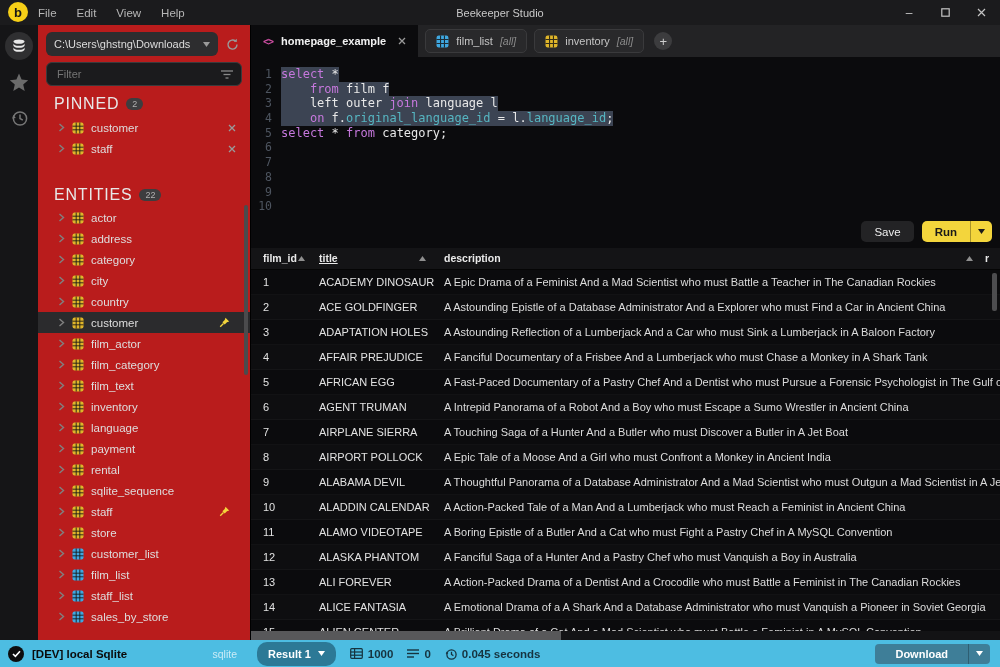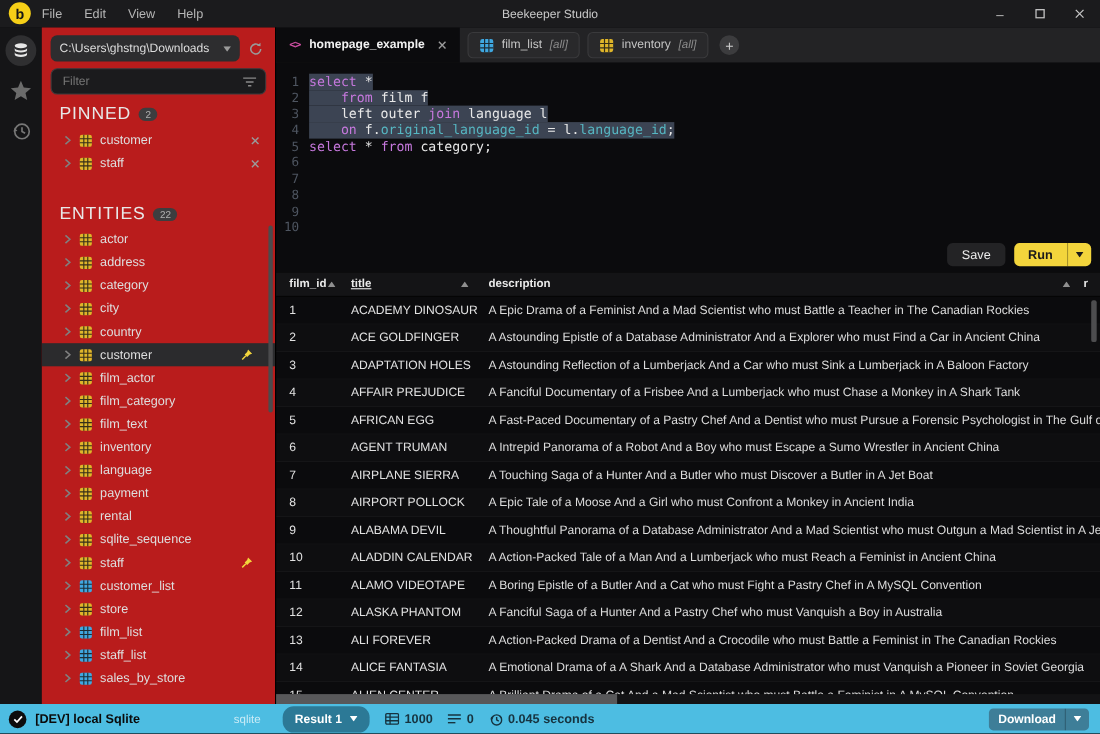--- a/index.html
+++ b/index.html
@@ -104,21 +104,21 @@
   .check-circle{width:16px;height:16px;border-radius:50%;background:#0d0d0d;display:flex;
                 align-items:center;justify-content:center;}
   .conn-name{margin-left:8px;font-weight:bold;color:#0a0a0a;font-size:11.5px;}
   .dialect{margin-left:auto;margin-right:13px;color:rgba(255,255,255,.7);font-size:10.5px;}
   .result-pill{margin-left:7px;height:20px;display:flex;align-items:center;gap:7px;
                background:rgba(12,54,74,.5);border-radius:10px;padding:12px 11px;color:#fff;
                font-weight:bold;font-size:11px;}
   .stat{display:flex;align-items:center;gap:5px;margin-left:14px;font-weight:bold;font-size:11.5px;}
   .download{margin-left:auto;margin-right:10px;display:flex;height:20px;border-radius:4px;overflow:hidden;
             background:#3e7e98;color:#fff;font-weight:bold;font-size:11px;}
-  .dl-main{padding:0 8px;display:flex;align-items:center;}
+  .dl-main{padding:0 20px;display:flex;align-items:center;}
   .dl-caret{padding:0 7px;border-left:1px solid rgba(0,0,0,.25);display:flex;align-items:center;}
 </style>
 </head>
 <body>
 
 <div class="app">
 
   <div class="titlebar">
     <div class="logo">b</div>
     <div class="menu-bar">
@@ -485,40 +485,40 @@
           </span>
         </div>
         <div class="sb-item">
           <span style="display: flex;">
             <svg width="7" height="9" viewBox="0 0 7 9">
               <path d="M1.5 1 L5.5 4.5 L1.5 8" fill="none" stroke="#808080" stroke-width="1.4"></path>
             </svg>
           </span>
           <span style="display: flex;">
             <svg width="12" height="12" viewBox="0 0 12 12">
+              <rect x="0.5" y="0.5" width="11" height="11" rx="2" fill="#dfb52a"></rect>
+              <path d="M0.5 4.2 H11.5 M0.5 7.8 H11.5 M4.2 0.5 V11.5 M7.8 0.5 V11.5" stroke="rgba(22,22,22,.85)" stroke-width="1" fill="none"></path>
+            </svg>
+          </span>
+          <span>store</span>
+          <span class="grow"></span>
+        </div>
+        <div class="sb-item">
+          <span style="display: flex;">
+            <svg width="7" height="9" viewBox="0 0 7 9">
+              <path d="M1.5 1 L5.5 4.5 L1.5 8" fill="none" stroke="#808080" stroke-width="1.4"></path>
+            </svg>
+          </span>
+          <span style="display: flex;">
+            <svg width="12" height="12" viewBox="0 0 12 12">
               <rect x="0.5" y="0.5" width="11" height="11" rx="2" fill="#3fa7e0"></rect>
               <path d="M0.5 4.2 H11.5 M0.5 7.8 H11.5 M4.2 0.5 V11.5 M7.8 0.5 V11.5" stroke="rgba(22,22,22,.85)" stroke-width="1" fill="none"></path>
             </svg>
           </span>
           <span>customer_list</span>
-          <span class="grow"></span>
-        </div>
-        <div class="sb-item">
-          <span style="display: flex;">
-            <svg width="7" height="9" viewBox="0 0 7 9">
-              <path d="M1.5 1 L5.5 4.5 L1.5 8" fill="none" stroke="#808080" stroke-width="1.4"></path>
-            </svg>
-          </span>
-          <span style="display: flex;">
-            <svg width="12" height="12" viewBox="0 0 12 12">
-              <rect x="0.5" y="0.5" width="11" height="11" rx="2" fill="#dfb52a"></rect>
-              <path d="M0.5 4.2 H11.5 M0.5 7.8 H11.5 M4.2 0.5 V11.5 M7.8 0.5 V11.5" stroke="rgba(22,22,22,.85)" stroke-width="1" fill="none"></path>
-            </svg>
-          </span>
-          <span>store</span>
           <span class="grow"></span>
         </div>
         <div class="sb-item">
           <span style="display: flex;">
             <svg width="7" height="9" viewBox="0 0 7 9">
               <path d="M1.5 1 L5.5 4.5 L1.5 8" fill="none" stroke="#808080" stroke-width="1.4"></path>
             </svg>
           </span>
           <span style="display: flex;">
             <svg width="12" height="12" viewBox="0 0 12 12">

